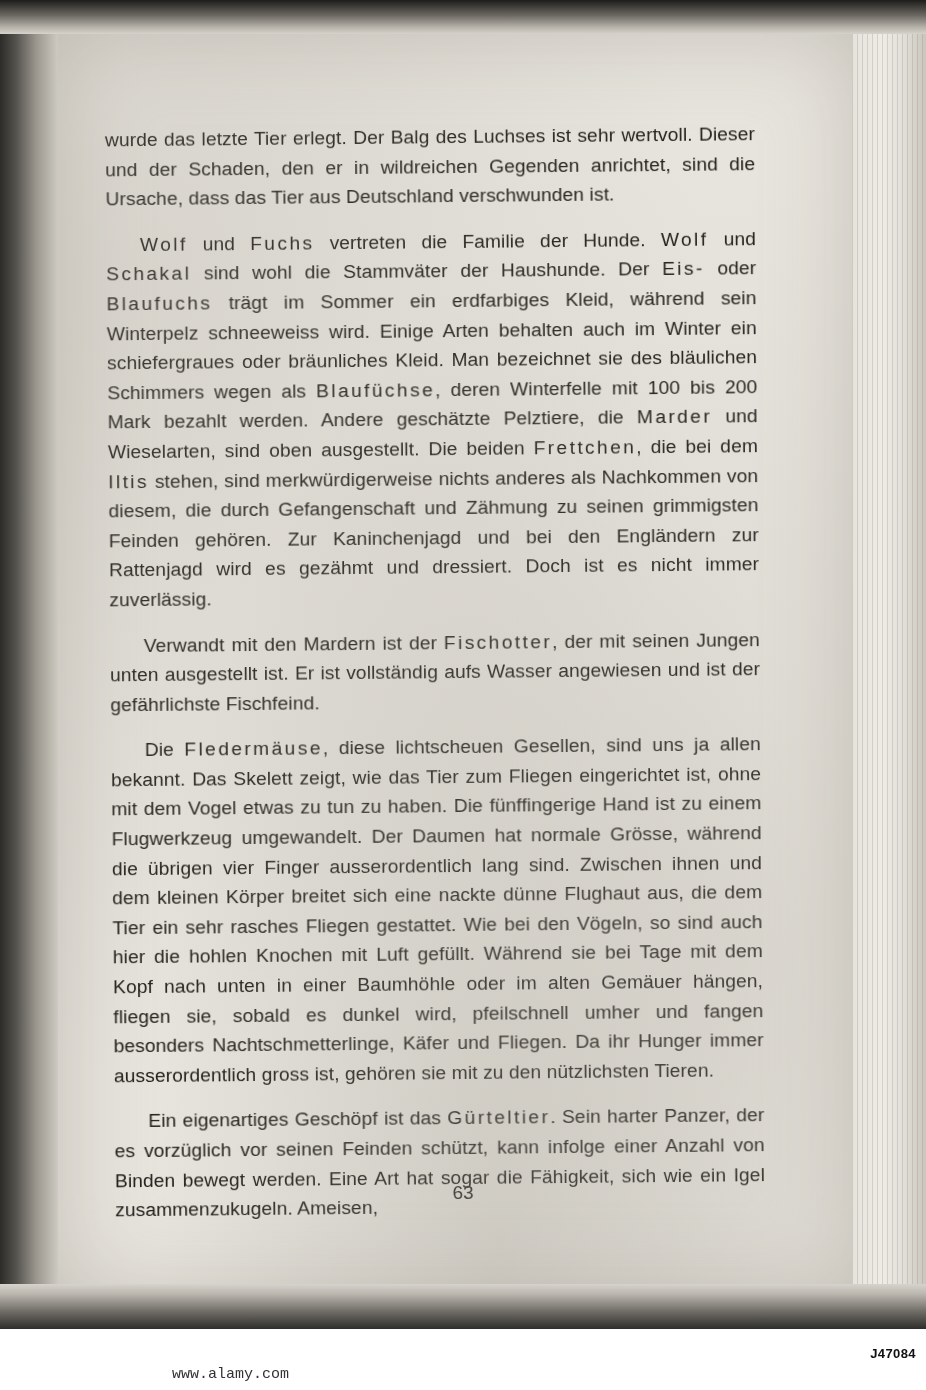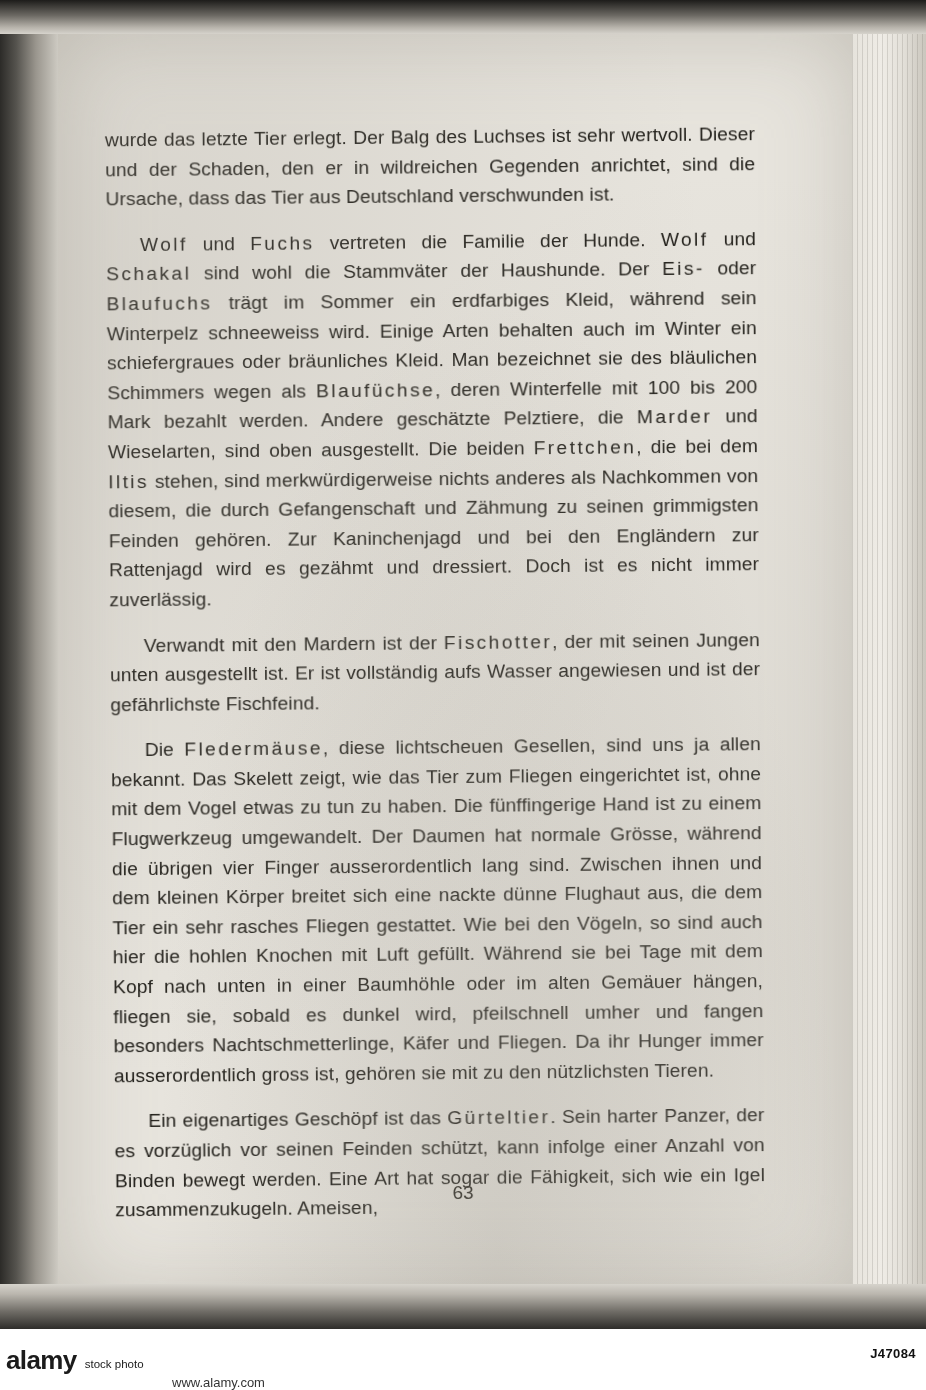--- a/index.html
+++ b/index.html
@@ -159,24 +159,24 @@
   #alamy-tagline {
     font-size: 11.5px;
     color: #1b1b1b;
     margin-left: 8px;
     margin-top: 8px;
     font-family: "Liberation Sans", sans-serif;
   }
   #alamy-url {
     position: absolute;
     left: 172px;
-    bottom: 0;
-    font-size: 13px;
+    bottom: 7px;
+    font-size: 15px;
     color: #333;
-    font-family: Liberation Sans, sans-serif;
+    font-family: Liberation Mono, monospace;
   }
   #image-id {
     position: absolute;
     right: 10px;
     top: 16px;
     font-size: 13px;
     font-weight: bold;
     color: #111;
     letter-spacing: .4px;
     font-family: "Liberation Sans", sans-serif;
@@ -205,19 +205,15 @@
 
   <div id="gutter"></div>
   <div id="right-edge">
     <div id="page-stack"></div>
   </div>
   <div id="top-edge"></div>
   <div id="bottom-edge"></div>
 </div>
 
 <div id="footer">
-  <div id="footer-left">
-    <span id="alamy-logo">alamy</span>
-    <span id="alamy-tagline">stock photo</span>
-  </div>
   <div id="alamy-url">www.alamy.com</div>
   <div id="image-id">J47084</div>
 </div>
 
 </body></html>

